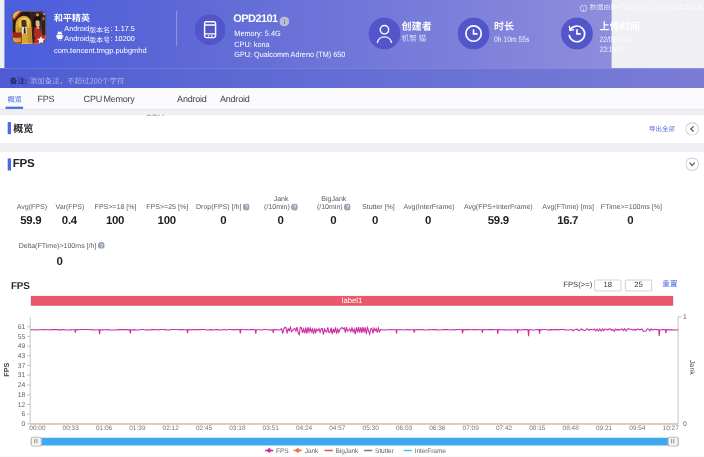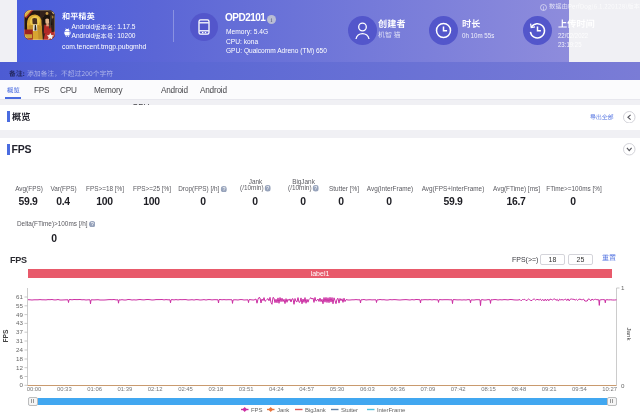--- a/index.html
+++ b/index.html
@@ -1,13 +1,13 @@
 <!DOCTYPE html>
 <html><head><meta charset="utf-8"><style>*{margin:0;padding:0;box-sizing:border-box}html,body{width:640px;height:415px;font-family:"Liberation Sans",sans-serif;}body{position:relative;background:#f0f0f4;overflow:hidden}.abs{position:absolute}</style></head><body>
-<div class="abs" style="left:17px;top:0;width:552px;height:62px;background:linear-gradient(90deg,#4a5edd 0%,#5b66d6 25%,#6b73d8 50%,#8e8cdc 100%)">
+<div class="abs" style="left:4px;top:0;width:552px;height:62px;background:linear-gradient(90deg,#4a5edd 0%,#5b66d6 25%,#6b73d8 50%,#8e8cdc 100%)">
     <svg class="abs" style="left:7px;top:10px" width="31" height="30" viewBox="0 0 31 30">
 <defs>
         <clipPath id="gic">
           <rect width="31" height="30" rx="6.5"></rect>
         </clipPath>
       </defs>
 <g clip-path="url(#gic)">
 <rect width="31" height="30" fill="#241712"></rect>
 <rect x="16" width="15" height="30" fill="#33211a"></rect>
 <circle cx="23" cy="3.5" r="1.4" fill="#c79b46"></circle>
@@ -127,21 +127,21 @@
   </svg>
 <svg style="position:absolute;left:26.7px;top:69.9px;overflow:visible" width="86" height="8">
     <path transform="translate(0 6.0)" fill="#ffffff" opacity="0.55" d="M2.8 -2.0C2.6 -1.4 2.3 -0.9 1.9 -0.5L2.3 -0.2C2.7 -0.6 3.0 -1.3 3.2 -1.8ZM4.4 -1.7C4.6 -1.3 4.8 -0.7 4.8 -0.3L5.2 -0.4C5.2 -0.8 5.0 -1.4 4.8 -1.9ZM5.2 -1.9C5.6 -1.4 6.0 -0.7 6.2 -0.2L6.6 -0.4C6.4 -0.9 6.0 -1.6 5.6 -2.1ZM3.6 -2.7V-0.0C3.6 0.1 3.6 0.1 3.5 0.1C3.4 0.1 3.1 0.1 2.8 0.1C2.8 0.2 2.9 0.4 2.9 0.5C3.4 0.5 3.7 0.5 3.9 0.5C4.0 0.4 4.1 0.3 4.1 -0.0V-2.7ZM0.6 -5.3C1.0 -5.1 1.4 -4.8 1.7 -4.5L2.0 -5.0C1.7 -5.2 1.3 -5.5 0.9 -5.7ZM0.3 -3.4C0.7 -3.3 1.2 -3.0 1.4 -2.8L1.7 -3.2C1.4 -3.4 1.0 -3.7 0.5 -3.8ZM0.4 0.2 0.9 0.5C1.2 -0.1 1.5 -0.9 1.8 -1.6L1.4 -1.9C1.1 -1.2 0.7 -0.3 0.4 0.2ZM2.2 -5.3V-4.8H3.7C3.7 -4.5 3.5 -4.2 3.4 -3.9H1.9V-3.5H3.2C2.8 -2.9 2.4 -2.4 1.7 -2.1C1.8 -2.0 2.0 -1.8 2.0 -1.7C2.8 -2.1 3.4 -2.7 3.7 -3.5H4.6C5.0 -2.8 5.6 -2.1 6.3 -1.8C6.3 -2.0 6.5 -2.1 6.6 -2.2C6.0 -2.5 5.5 -2.9 5.1 -3.5H6.5V-3.9H4.0C4.1 -4.2 4.2 -4.5 4.3 -4.8H6.3V-5.3Z M10.7 -4.9V0.4H11.2V-0.1H12.5V0.4H13.0V-4.9ZM11.2 -0.6V-4.4H12.5V-0.6ZM8.1 -5.6 8.1 -4.4H7.2V-3.9H8.1C8.1 -2.2 7.8 -0.7 7.0 0.2C7.1 0.3 7.3 0.4 7.4 0.6C8.3 -0.4 8.5 -2.1 8.6 -3.9H9.6C9.6 -1.3 9.5 -0.4 9.4 -0.2C9.3 -0.1 9.2 -0.1 9.1 -0.1C9.0 -0.1 8.7 -0.1 8.4 -0.1C8.5 0.0 8.5 0.3 8.6 0.4C8.9 0.4 9.2 0.4 9.4 0.4C9.6 0.4 9.7 0.3 9.8 0.1C10.0 -0.1 10.1 -1.1 10.1 -4.2C10.1 -4.2 10.1 -4.4 10.1 -4.4H8.6L8.6 -5.6Z M18.3 -4.7C17.9 -4.3 17.5 -4.0 17.0 -3.8C16.5 -4.0 16.1 -4.3 15.8 -4.6L15.9 -4.7ZM16.1 -5.7C15.8 -5.1 15.1 -4.5 14.1 -4.0C14.2 -3.9 14.4 -3.7 14.5 -3.6C14.9 -3.8 15.2 -4.0 15.5 -4.3C15.8 -4.0 16.1 -3.7 16.5 -3.5C15.6 -3.2 14.7 -2.9 13.8 -2.8C13.9 -2.7 14.0 -2.5 14.0 -2.3C15.0 -2.5 16.1 -2.8 17.0 -3.2C17.8 -2.8 18.8 -2.6 19.9 -2.4C20.0 -2.6 20.1 -2.8 20.2 -2.9C19.3 -3.0 18.3 -3.2 17.5 -3.5C18.2 -3.9 18.7 -4.4 19.1 -4.9L18.8 -5.2L18.7 -5.1H16.3C16.4 -5.3 16.6 -5.5 16.7 -5.6ZM15.3 -0.9H16.7V-0.1H15.3ZM15.3 -1.3V-2.0H16.7V-1.3ZM18.7 -0.9V-0.1H17.3V-0.9ZM18.7 -1.3H17.3V-2.0H18.7ZM14.8 -2.4V0.5H15.3V0.3H18.7V0.5H19.2V-2.4Z M21.0 -5.3C21.5 -5.1 22.0 -4.7 22.3 -4.5L22.6 -4.9C22.3 -5.1 21.8 -5.4 21.3 -5.6ZM20.7 -3.4C21.1 -3.2 21.7 -2.9 21.9 -2.6L22.2 -3.1C21.9 -3.3 21.4 -3.6 21.0 -3.8ZM20.9 0.1 21.3 0.5C21.7 -0.2 22.2 -1.0 22.5 -1.7L22.2 -2.1C21.8 -1.3 21.2 -0.4 20.9 0.1ZM24.1 -5.6C24.4 -5.2 24.6 -4.7 24.7 -4.4L25.2 -4.6C25.1 -4.9 24.8 -5.4 24.6 -5.7ZM22.7 -4.4V-3.9H24.5V-2.4H22.9V-1.9H24.5V-0.2H22.5V0.3H26.9V-0.2H25.0V-1.9H26.5V-2.4H25.0V-3.9H26.8V-4.4Z M28.3 0.7C29.0 0.5 29.4 -0.1 29.4 -0.8C29.4 -1.3 29.2 -1.6 28.9 -1.6C28.6 -1.6 28.3 -1.4 28.3 -1.1C28.3 -0.8 28.6 -0.6 28.9 -0.6L29.0 -0.6C28.9 -0.2 28.6 0.1 28.1 0.4Z M37.8 -3.3C38.6 -2.7 39.6 -1.9 40.1 -1.4L40.5 -1.8C40.0 -2.3 39.0 -3.1 38.2 -3.6ZM34.5 -5.2V-4.7H37.5C36.8 -3.5 35.7 -2.4 34.3 -1.7C34.4 -1.6 34.6 -1.4 34.6 -1.3C35.6 -1.8 36.4 -2.5 37.1 -3.3V0.5H37.7V-4.0C37.8 -4.2 38.0 -4.5 38.1 -4.7H40.3V-5.2Z M44.8 -2.4H46.5V-1.1H44.8ZM44.4 -2.8V-0.7H47.0V-2.8ZM41.5 -2.6C41.4 -1.4 41.4 -0.4 41.0 0.3C41.1 0.4 41.3 0.5 41.4 0.6C41.6 0.2 41.7 -0.3 41.8 -0.8C42.3 0.1 43.1 0.4 44.6 0.4H47.2C47.2 0.2 47.3 -0.0 47.4 -0.1C47.0 -0.1 44.9 -0.1 44.6 -0.1C43.9 -0.1 43.3 -0.2 42.9 -0.3V-1.7H44.0V-2.2H42.9V-3.1H44.0C44.1 -3.1 44.2 -3.0 44.3 -2.9C45.0 -3.3 45.4 -4.0 45.6 -5.0H46.6C46.6 -4.1 46.5 -3.8 46.4 -3.7C46.4 -3.6 46.3 -3.6 46.2 -3.6C46.1 -3.6 45.9 -3.6 45.6 -3.6C45.6 -3.5 45.7 -3.3 45.7 -3.2C46.0 -3.2 46.3 -3.2 46.4 -3.2C46.6 -3.2 46.7 -3.2 46.8 -3.3C47.0 -3.5 47.1 -4.0 47.1 -5.2C47.1 -5.3 47.1 -5.4 47.1 -5.4H44.1V-5.0H45.1C45.0 -4.2 44.7 -3.7 44.1 -3.3V-3.6H42.9V-4.4H43.9V-4.9H42.9V-5.7H42.4V-4.9H41.3V-4.4H42.4V-3.6H41.2V-3.1H42.5V-0.6C42.2 -0.9 42.0 -1.2 41.9 -1.6C41.9 -2.0 41.9 -2.3 41.9 -2.6Z M48.1 -5.3C48.5 -4.9 49.0 -4.4 49.1 -4.1L49.6 -4.4C49.4 -4.7 48.9 -5.2 48.5 -5.5ZM50.2 -3.2C50.5 -2.8 51.0 -2.2 51.1 -1.9L51.6 -2.1C51.4 -2.5 50.9 -3.1 50.6 -3.5ZM49.4 -3.2H47.9V-2.7H48.9V-0.9C48.6 -0.8 48.2 -0.5 47.9 -0.1L48.2 0.4C48.6 -0.1 48.9 -0.5 49.1 -0.5C49.3 -0.5 49.5 -0.3 49.8 -0.1C50.2 0.2 50.8 0.3 51.7 0.3C52.3 0.3 53.5 0.3 54.0 0.2C54.0 0.1 54.1 -0.2 54.2 -0.3C53.5 -0.3 52.5 -0.2 51.7 -0.2C50.9 -0.2 50.3 -0.2 49.9 -0.5C49.7 -0.7 49.5 -0.8 49.4 -0.9ZM52.5 -5.7V-4.5H49.9V-4.0H52.5V-1.3C52.5 -1.2 52.4 -1.1 52.3 -1.1C52.2 -1.1 51.7 -1.1 51.2 -1.2C51.3 -1.0 51.4 -0.8 51.4 -0.6C52.0 -0.6 52.4 -0.6 52.7 -0.7C52.9 -0.8 53.0 -1.0 53.0 -1.3V-4.0H54.0V-4.5H53.0V-5.7Z M54.7 0.0H57.8V-0.5H56.5C56.2 -0.5 55.9 -0.5 55.6 -0.5C56.8 -1.6 57.6 -2.6 57.6 -3.6C57.6 -4.5 57.0 -5.1 56.1 -5.1C55.5 -5.1 55.1 -4.8 54.7 -4.3L55.0 -4.0C55.3 -4.3 55.7 -4.6 56.1 -4.6C56.7 -4.6 57.0 -4.2 57.0 -3.6C57.0 -2.7 56.3 -1.7 54.7 -0.4Z M60.1 0.1C61.0 0.1 61.6 -0.8 61.6 -2.5C61.6 -4.2 61.0 -5.1 60.1 -5.1C59.1 -5.1 58.5 -4.2 58.5 -2.5C58.5 -0.8 59.1 0.1 60.1 0.1ZM60.1 -0.4C59.5 -0.4 59.1 -1.0 59.1 -2.5C59.1 -4.0 59.5 -4.6 60.1 -4.6C60.6 -4.6 61.0 -4.0 61.0 -2.5C61.0 -1.0 60.6 -0.4 60.1 -0.4Z M63.8 0.1C64.8 0.1 65.4 -0.8 65.4 -2.5C65.4 -4.2 64.8 -5.1 63.8 -5.1C62.9 -5.1 62.3 -4.2 62.3 -2.5C62.3 -0.8 62.9 0.1 63.8 0.1ZM63.8 -0.4C63.3 -0.4 62.9 -1.0 62.9 -2.5C62.9 -4.0 63.3 -4.6 63.8 -4.6C64.4 -4.6 64.8 -4.0 64.8 -2.5C64.8 -1.0 64.4 -0.4 63.8 -0.4Z M68.8 -3.7V0.5H69.4V-3.7ZM69.2 -5.7C68.5 -4.6 67.2 -3.6 66.0 -3.0C66.1 -2.9 66.3 -2.7 66.3 -2.6C67.4 -3.1 68.4 -3.9 69.1 -4.8C70.0 -3.7 70.9 -3.1 71.9 -2.6C72.0 -2.7 72.2 -2.9 72.3 -3.0C71.3 -3.5 70.3 -4.2 69.4 -5.2L69.6 -5.5Z M75.6 -2.5V-2.0H73.0V-1.6H75.6V-0.1C75.6 0.0 75.6 0.0 75.5 0.0C75.4 0.0 74.9 0.0 74.5 0.0C74.6 0.2 74.7 0.4 74.7 0.5C75.3 0.5 75.6 0.5 75.9 0.5C76.1 0.4 76.2 0.2 76.2 -0.1V-1.6H78.8V-2.0H76.2V-2.3C76.8 -2.6 77.4 -3.1 77.8 -3.5L77.5 -3.8L77.4 -3.7H74.1V-3.3H76.8C76.5 -3.0 76.1 -2.7 75.6 -2.5ZM75.4 -5.6C75.5 -5.4 75.7 -5.2 75.8 -5.0H73.1V-3.6H73.6V-4.5H78.3V-3.6H78.8V-5.0H76.4C76.3 -5.2 76.1 -5.5 75.9 -5.8Z M82.0 -1.9C82.3 -1.4 82.7 -0.9 82.9 -0.5L83.3 -0.8C83.1 -1.1 82.7 -1.7 82.4 -2.1ZM84.3 -3.7V-2.9H81.6V-2.5H84.3V-0.1C84.3 0.0 84.3 0.0 84.1 0.0C84.0 0.0 83.6 0.0 83.1 0.0C83.2 0.2 83.2 0.4 83.3 0.5C83.9 0.5 84.3 0.5 84.5 0.4C84.7 0.4 84.8 0.2 84.8 -0.1V-2.5H85.7V-2.9H84.8V-3.7ZM81.1 -3.7C80.7 -3.0 80.2 -2.3 79.6 -1.8C79.7 -1.7 79.9 -1.5 80.0 -1.4C80.2 -1.6 80.4 -1.8 80.6 -2.1V0.5H81.1V-2.8C81.3 -3.0 81.4 -3.3 81.6 -3.6ZM80.6 -5.7C80.3 -5.1 80.0 -4.4 79.6 -3.9C79.7 -3.9 79.9 -3.7 80.0 -3.6C80.2 -3.9 80.4 -4.2 80.6 -4.6H81.0C81.1 -4.3 81.3 -3.9 81.4 -3.7L81.9 -3.9C81.8 -4.1 81.6 -4.4 81.5 -4.6H82.6V-5.1H80.8C80.9 -5.2 81.0 -5.4 81.1 -5.6ZM83.2 -5.7C83.0 -5.1 82.7 -4.4 82.2 -4.0C82.3 -3.9 82.5 -3.8 82.6 -3.7C82.9 -3.9 83.1 -4.3 83.3 -4.6H83.8C84.0 -4.3 84.2 -4.0 84.3 -3.8L84.7 -4.0C84.6 -4.2 84.5 -4.4 84.3 -4.6H85.7V-5.1H83.5C83.6 -5.2 83.7 -5.4 83.7 -5.6Z"></path>
   </svg>
 <div class="abs" style="left:0;top:80px;width:640px;height:19.5px;background:#fbfbfd;border-bottom:1px solid #e7e7ee"></div>
 <svg style="position:absolute;left:6.5px;top:87.0px;overflow:visible" width="13" height="7">
     <path transform="translate(0 5.6)" fill="#4a6ce0" d="M4.0 -2.3C4.0 -2.3 4.2 -2.4 4.5 -2.4H4.7C4.5 -1.5 4.1 -0.5 3.3 0.3C3.4 0.3 3.6 0.5 3.7 0.6C4.3 0.0 4.6 -0.6 4.9 -1.2V-0.1C4.9 0.2 4.9 0.3 5.0 0.3C5.1 0.4 5.2 0.5 5.3 0.5C5.4 0.5 5.5 0.5 5.6 0.5C5.7 0.5 5.8 0.4 5.9 0.4C6.0 0.3 6.1 0.2 6.1 0.1C6.1 -0.0 6.1 -0.4 6.1 -0.7C6.0 -0.7 5.9 -0.8 5.8 -0.9C5.8 -0.6 5.8 -0.3 5.8 -0.2C5.8 -0.1 5.8 -0.1 5.7 -0.1C5.7 -0.0 5.7 -0.0 5.6 -0.0C5.6 -0.0 5.5 -0.0 5.5 -0.0C5.4 -0.0 5.4 -0.0 5.4 -0.1C5.3 -0.1 5.3 -0.1 5.3 -0.2V-2.0H5.1L5.2 -2.4H6.1L6.1 -2.9H5.3C5.4 -3.5 5.4 -4.1 5.4 -4.6H6.0V-5.1H4.0V-4.6H5.0C5.0 -4.1 4.9 -3.5 4.8 -2.9H4.4C4.5 -3.3 4.6 -3.9 4.7 -4.2H4.2C4.1 -3.9 4.0 -3.0 4.0 -2.9C3.9 -2.8 3.9 -2.7 3.8 -2.7C3.9 -2.6 4.0 -2.4 4.0 -2.3ZM3.3 -3.5V-2.8H2.6V-3.5ZM3.3 -3.9H2.6V-4.6H3.3ZM2.2 -0.0C2.3 -0.1 2.4 -0.3 3.4 -0.9C3.5 -0.7 3.5 -0.6 3.5 -0.5L4.0 -0.7C3.9 -1.1 3.6 -1.6 3.4 -2.0L3.0 -1.8C3.1 -1.7 3.2 -1.5 3.3 -1.3L2.6 -0.9V-2.3H3.7V-5.1H2.2V-1.0C2.2 -0.7 2.0 -0.5 1.9 -0.4C2.0 -0.3 2.1 -0.1 2.2 -0.0ZM0.9 -5.4V-4.1H0.3V-3.5H0.9C0.8 -2.7 0.5 -1.7 0.2 -1.1C0.2 -1.0 0.4 -0.8 0.4 -0.6C0.6 -0.9 0.8 -1.4 0.9 -1.9V0.5H1.5V-2.5C1.6 -2.2 1.7 -1.9 1.8 -1.7L2.1 -2.2C2.0 -2.4 1.6 -3.1 1.5 -3.3V-3.5H2.0V-4.1H1.5V-5.4Z M10.6 -4.0C10.9 -3.7 11.2 -3.2 11.3 -3.0L11.8 -3.2C11.7 -3.5 11.4 -3.9 11.1 -4.2ZM7.1 -5.0V-3.2H7.7V-5.0ZM8.4 -5.3V-3.0H9.0V-5.3ZM7.6 -2.8V-0.8H8.2V-2.3H11.1V-0.8H11.7V-2.8ZM10.1 -5.4C9.9 -4.7 9.6 -4.0 9.3 -3.5C9.4 -3.4 9.7 -3.3 9.8 -3.2C10.0 -3.5 10.2 -3.8 10.3 -4.3H12.4V-4.8H10.5C10.6 -5.0 10.6 -5.1 10.7 -5.3ZM9.3 -2.0V-1.5C9.3 -1.1 9.1 -0.4 6.8 0.1C6.9 0.2 7.1 0.4 7.2 0.5C8.9 0.2 9.5 -0.4 9.7 -0.9V-0.2C9.7 0.3 9.9 0.4 10.6 0.4C10.8 0.4 11.5 0.4 11.7 0.4C12.2 0.4 12.4 0.3 12.4 -0.5C12.3 -0.5 12.0 -0.6 11.9 -0.7C11.9 -0.1 11.8 -0.1 11.6 -0.1C11.4 -0.1 10.8 -0.1 10.7 -0.1C10.4 -0.1 10.4 -0.1 10.4 -0.2V-1.2H9.8C9.9 -1.3 9.9 -1.4 9.9 -1.5V-2.0Z"></path>
   </svg>
 <div class="abs" style="left:4.5px;top:96.5px;width:16px;height:2px;background:#4a6ce0"></div>
 <div class="abs" style="left:34px;top:86px;font-size:8.2px;letter-spacing:-0.2px;color:#45454a">FPS</div>
-<div class="abs" style="left:60px;top:86px;font-size:8.2px;letter-spacing:-0.2px;color:#45454a">CPU</div>
+<div class="abs" style="left:76px;top:86px;font-size:8.2px;letter-spacing:-0.2px;color:#45454a">CPU</div>
 <div class="abs" style="left:94px;top:86px;font-size:8.2px;letter-spacing:-0.2px;color:#45454a">Memory</div>
 <div class="abs" style="left:132px;top:103px;font-size:8.2px;letter-spacing:-0.2px;color:#45454a">GPU</div>
 <div class="abs" style="left:161px;top:86px;font-size:8.2px;letter-spacing:-0.2px;color:#45454a">Android</div>
 <div class="abs" style="left:200px;top:86px;font-size:8.2px;letter-spacing:-0.2px;color:#45454a">Android</div>
 <div class="abs" style="left:0;top:105px;width:640px;height:24.5px;background:#fff"></div>
 <div class="abs" style="left:7px;top:110.5px;width:2.5px;height:11px;background:#4a6ce0"></div>
 <svg style="position:absolute;left:11.8px;top:111.5px;overflow:visible" width="18" height="11">
     <path transform="translate(0 8.1)" fill="#23232d" d="M1.2 -7.8V-6.0H0.4V-5.0H1.2V-4.9C1.0 -3.8 0.6 -2.5 0.2 -1.7C0.3 -1.5 0.6 -1.1 0.7 -0.8C0.9 -1.1 1.1 -1.6 1.2 -2.1V0.8H2.2V-3.2C2.3 -2.9 2.5 -2.5 2.6 -2.2L3.1 -3.1V-1.6C3.1 -1.2 2.8 -0.8 2.7 -0.7C2.8 -0.5 3.1 -0.2 3.2 0.0C3.3 -0.1 3.6 -0.3 4.9 -1.2L5.0 -0.8L5.8 -1.1C5.7 -1.6 5.3 -2.4 5.0 -3.0L4.3 -2.7C4.4 -2.4 4.5 -2.2 4.6 -1.9L3.9 -1.5V-3.2H5.4V-4.0C5.5 -3.8 5.7 -3.4 5.7 -3.2C5.8 -3.3 6.1 -3.3 6.4 -3.3H6.7C6.4 -2.1 5.8 -0.8 4.7 0.3C4.9 0.4 5.3 0.7 5.5 0.9C6.1 0.2 6.6 -0.6 6.9 -1.3V-0.3C6.9 0.2 7.0 0.4 7.1 0.5C7.2 0.7 7.5 0.7 7.7 0.7C7.8 0.7 8.0 0.7 8.1 0.7C8.2 0.7 8.4 0.7 8.5 0.6C8.7 0.5 8.7 0.3 8.8 0.1C8.8 -0.1 8.9 -0.6 8.9 -1.0C8.7 -1.1 8.5 -1.2 8.3 -1.3C8.3 -0.9 8.3 -0.6 8.3 -0.4C8.3 -0.3 8.3 -0.2 8.2 -0.2C8.2 -0.2 8.1 -0.2 8.1 -0.2C8.0 -0.2 8.0 -0.2 7.9 -0.2C7.9 -0.2 7.8 -0.2 7.8 -0.2C7.8 -0.2 7.8 -0.3 7.8 -0.3V-2.9H7.5L7.6 -3.3H8.8L8.8 -4.2H7.8C7.9 -5.0 7.9 -5.8 7.9 -6.4H8.7V-7.4H5.7V-6.4H7.1C7.1 -5.8 7.0 -5.0 6.9 -4.2H6.5L6.8 -6.0H5.9C5.9 -5.6 5.7 -4.4 5.6 -4.3C5.6 -4.1 5.5 -4.0 5.4 -4.0V-7.4H3.1V-3.2C2.9 -3.5 2.4 -4.5 2.2 -4.8V-5.0H2.9V-6.0H2.2V-7.8ZM4.6 -4.9V-4.1H3.9V-4.9ZM4.6 -5.7H3.9V-6.5H4.6Z M15.3 -5.6C15.6 -5.2 16.0 -4.6 16.1 -4.2L17.1 -4.6C16.9 -5.0 16.6 -5.6 16.2 -6.0ZM10.1 -7.3V-4.6H11.2V-7.3ZM12.1 -7.7V-4.3H13.1V-7.7ZM10.8 -4.1V-1.1H11.9V-3.1H15.8V-1.2H16.9V-4.1ZM14.4 -7.8C14.2 -6.8 13.8 -5.7 13.3 -5.1C13.5 -4.9 14.0 -4.7 14.2 -4.5C14.5 -4.9 14.8 -5.4 15.0 -6.0H17.9V-7.0H15.3L15.5 -7.6ZM13.2 -2.8V-2.1C13.2 -1.5 12.9 -0.6 9.7 -0.1C10.0 0.2 10.3 0.6 10.4 0.8C12.5 0.4 13.5 -0.3 14.0 -0.9V-0.5C14.0 0.4 14.2 0.7 15.4 0.7C15.6 0.7 16.5 0.7 16.7 0.7C17.6 0.7 17.8 0.4 18.0 -0.7C17.7 -0.7 17.2 -0.9 17.0 -1.0C17.0 -0.3 16.9 -0.2 16.6 -0.2C16.4 -0.2 15.7 -0.2 15.5 -0.2C15.1 -0.2 15.1 -0.2 15.1 -0.5V-1.7H14.3C14.3 -1.8 14.3 -1.9 14.3 -2.0V-2.8Z"></path>
   </svg>
 <svg style="position:absolute;left:590px;top:113.6px;overflow:visible" width="24" height="7">

